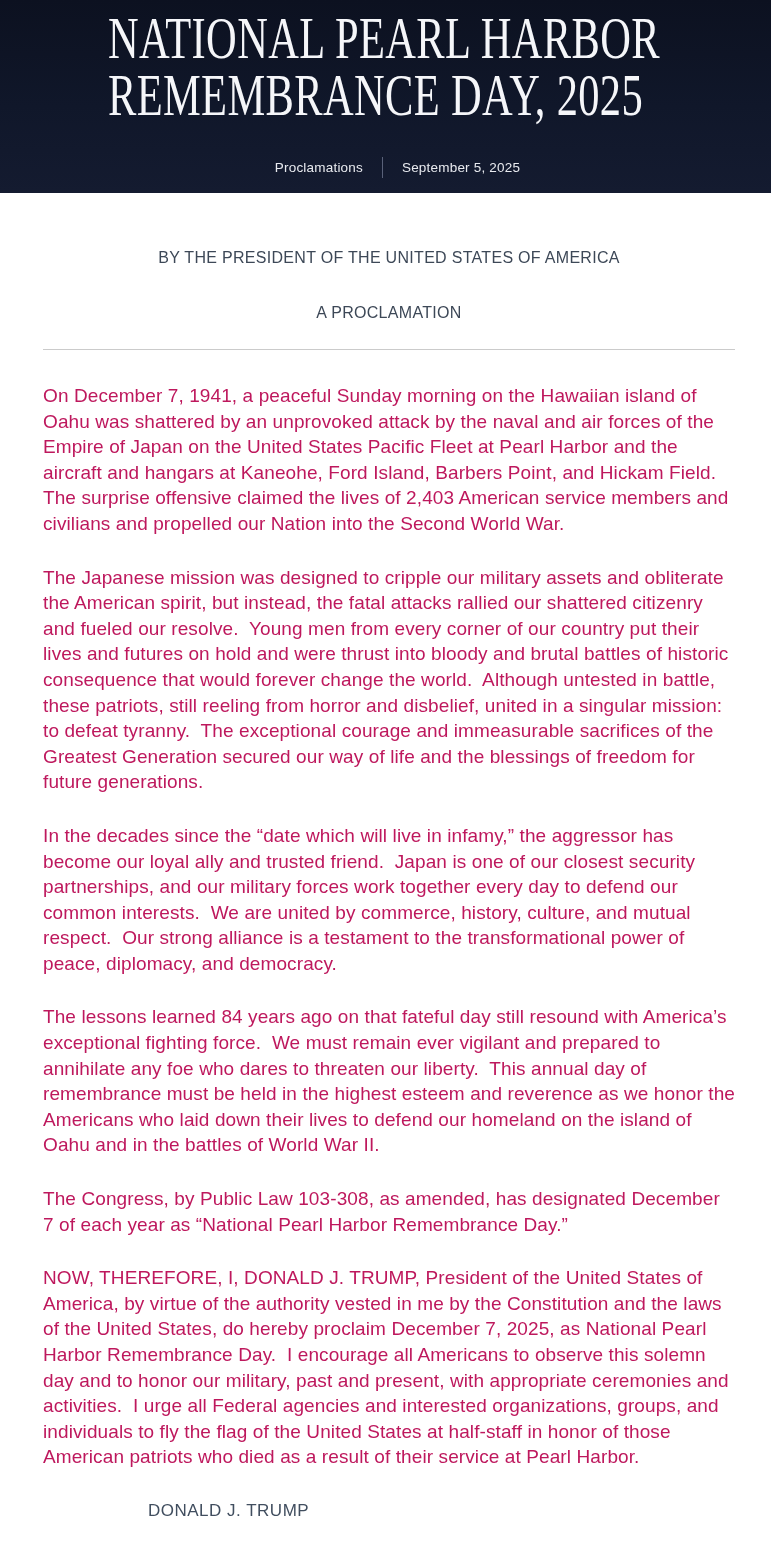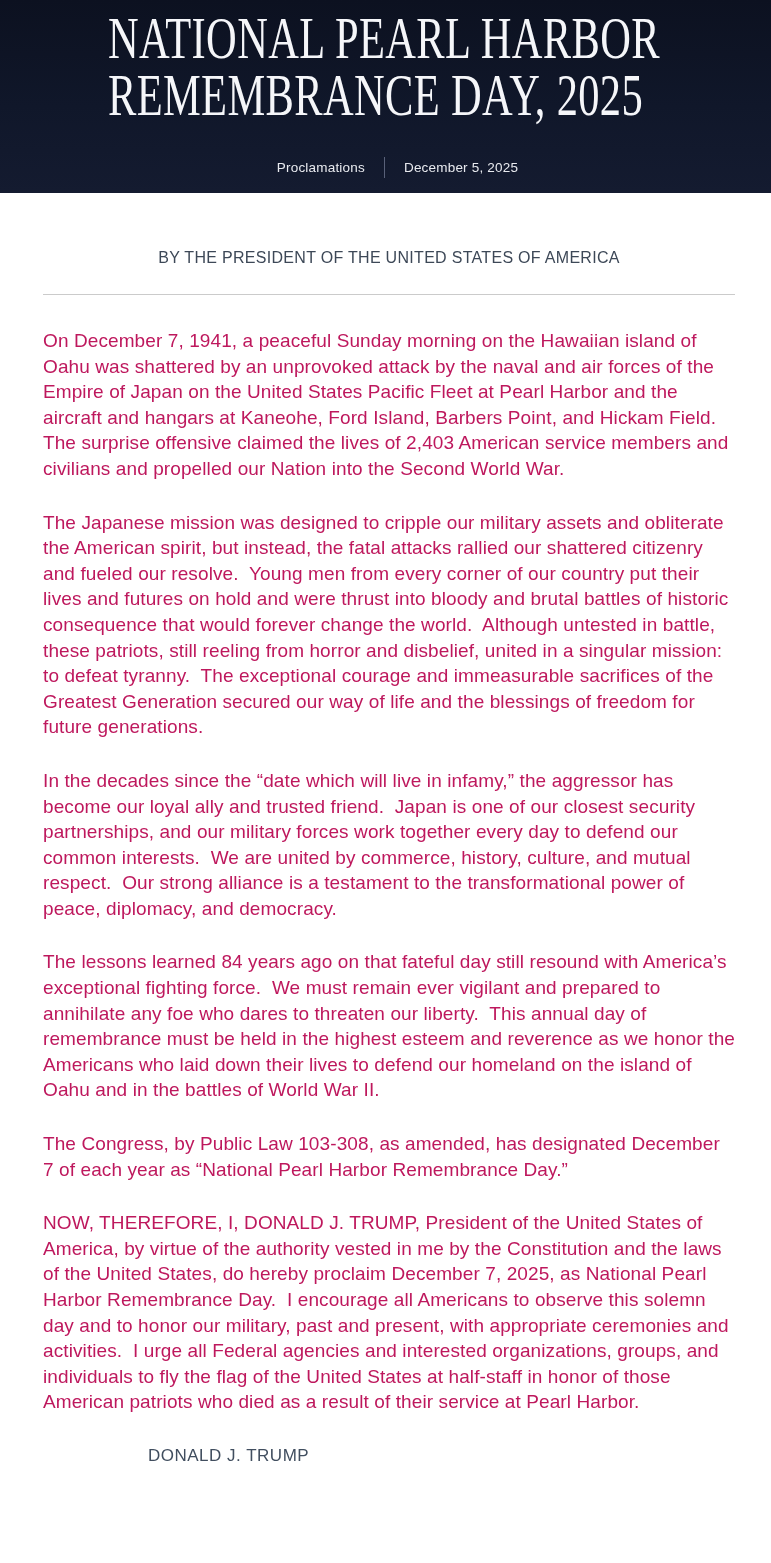--- a/index.html
+++ b/index.html
@@ -102,26 +102,27 @@
 <body>
 
 <header class="hero">
   <h1>
     <span class="t-line">NATIONAL PEARL HARBOR</span>
     <span class="t-line">REMEMBRANCE DAY, 2025</span>
   </h1>
   <div class="meta">
     <a href="#" class="meta-cat">Proclamations</a>
     <span class="meta-div"></span>
-    <span class="meta-date">December 5, 2025</span>
+    <span class="meta-date">September 5, 2025</span>
   </div>
 </header>
 
 <main class="content">
   <p class="kicker">BY THE PRESIDENT OF THE UNITED STATES OF AMERICA</p>
+  <p class="kicker second">A PROCLAMATION</p>
   <hr class="rule">
 
   <p class="body-p">On December 7, 1941, a peaceful Sunday morning on the Hawaiian island of Oahu was shattered by an unprovoked attack by the naval and air forces of the Empire of Japan on the United States Pacific Fleet at Pearl Harbor and the aircraft and hangars at Kaneohe, Ford Island, Barbers Point, and Hickam Field.  The surprise offensive claimed the lives of 2,403 American service members and civilians and propelled our Nation into the Second World War.</p>
   <p class="body-p">The Japanese mission was designed to cripple our military assets and obliterate the American spirit, but instead, the fatal attacks rallied our shattered citizenry and fueled our resolve.  Young men from every corner of our country put their lives and futures on hold and were thrust into bloody and brutal battles of historic consequence that would forever change the world.  Although untested in battle, these patriots, still reeling from horror and disbelief, united in a singular mission:  to defeat tyranny.  The exceptional courage and immeasurable sacrifices of the Greatest Generation secured our way of life and the blessings of freedom for future generations.</p>
   <p class="body-p">In the decades since the “date which will live in infamy,” the aggressor has become our loyal ally and trusted friend.  Japan is one of our closest security partnerships, and our military forces work together every day to defend our common interests.  We are united by commerce, history, culture, and mutual respect.  Our strong alliance is a testament to the transformational power of peace, diplomacy, and democracy.</p>
   <p class="body-p">The lessons learned 84 years ago on that fateful day still resound with America’s exceptional fighting force.  We must remain ever vigilant and prepared to annihilate any foe who dares to threaten our liberty.  This annual day of remembrance must be held in the highest esteem and reverence as we honor the Americans who laid down their lives to defend our homeland on the island of Oahu and in the battles of World War II.</p>
   <p class="body-p">The Congress, by Public Law 103-308, as amended, has designated December 7 of each year as “National Pearl Harbor Remembrance Day.”</p>
   <p class="body-p">NOW, THEREFORE, I, DONALD J. TRUMP, President of the United States of America, by virtue of the authority vested in me by the Constitution and the laws of the United States, do hereby proclaim December 7, 2025, as National Pearl Harbor Remembrance Day.  I encourage all Americans to observe this solemn day and to honor our military, past and present, with appropriate ceremonies and activities.  I urge all Federal agencies and interested organizations, groups, and individuals to fly the flag of the United States at half-staff in honor of those American patriots who died as a result of their service at Pearl Harbor.</p>
 
   <div class="signature">DONALD J. TRUMP</div>

